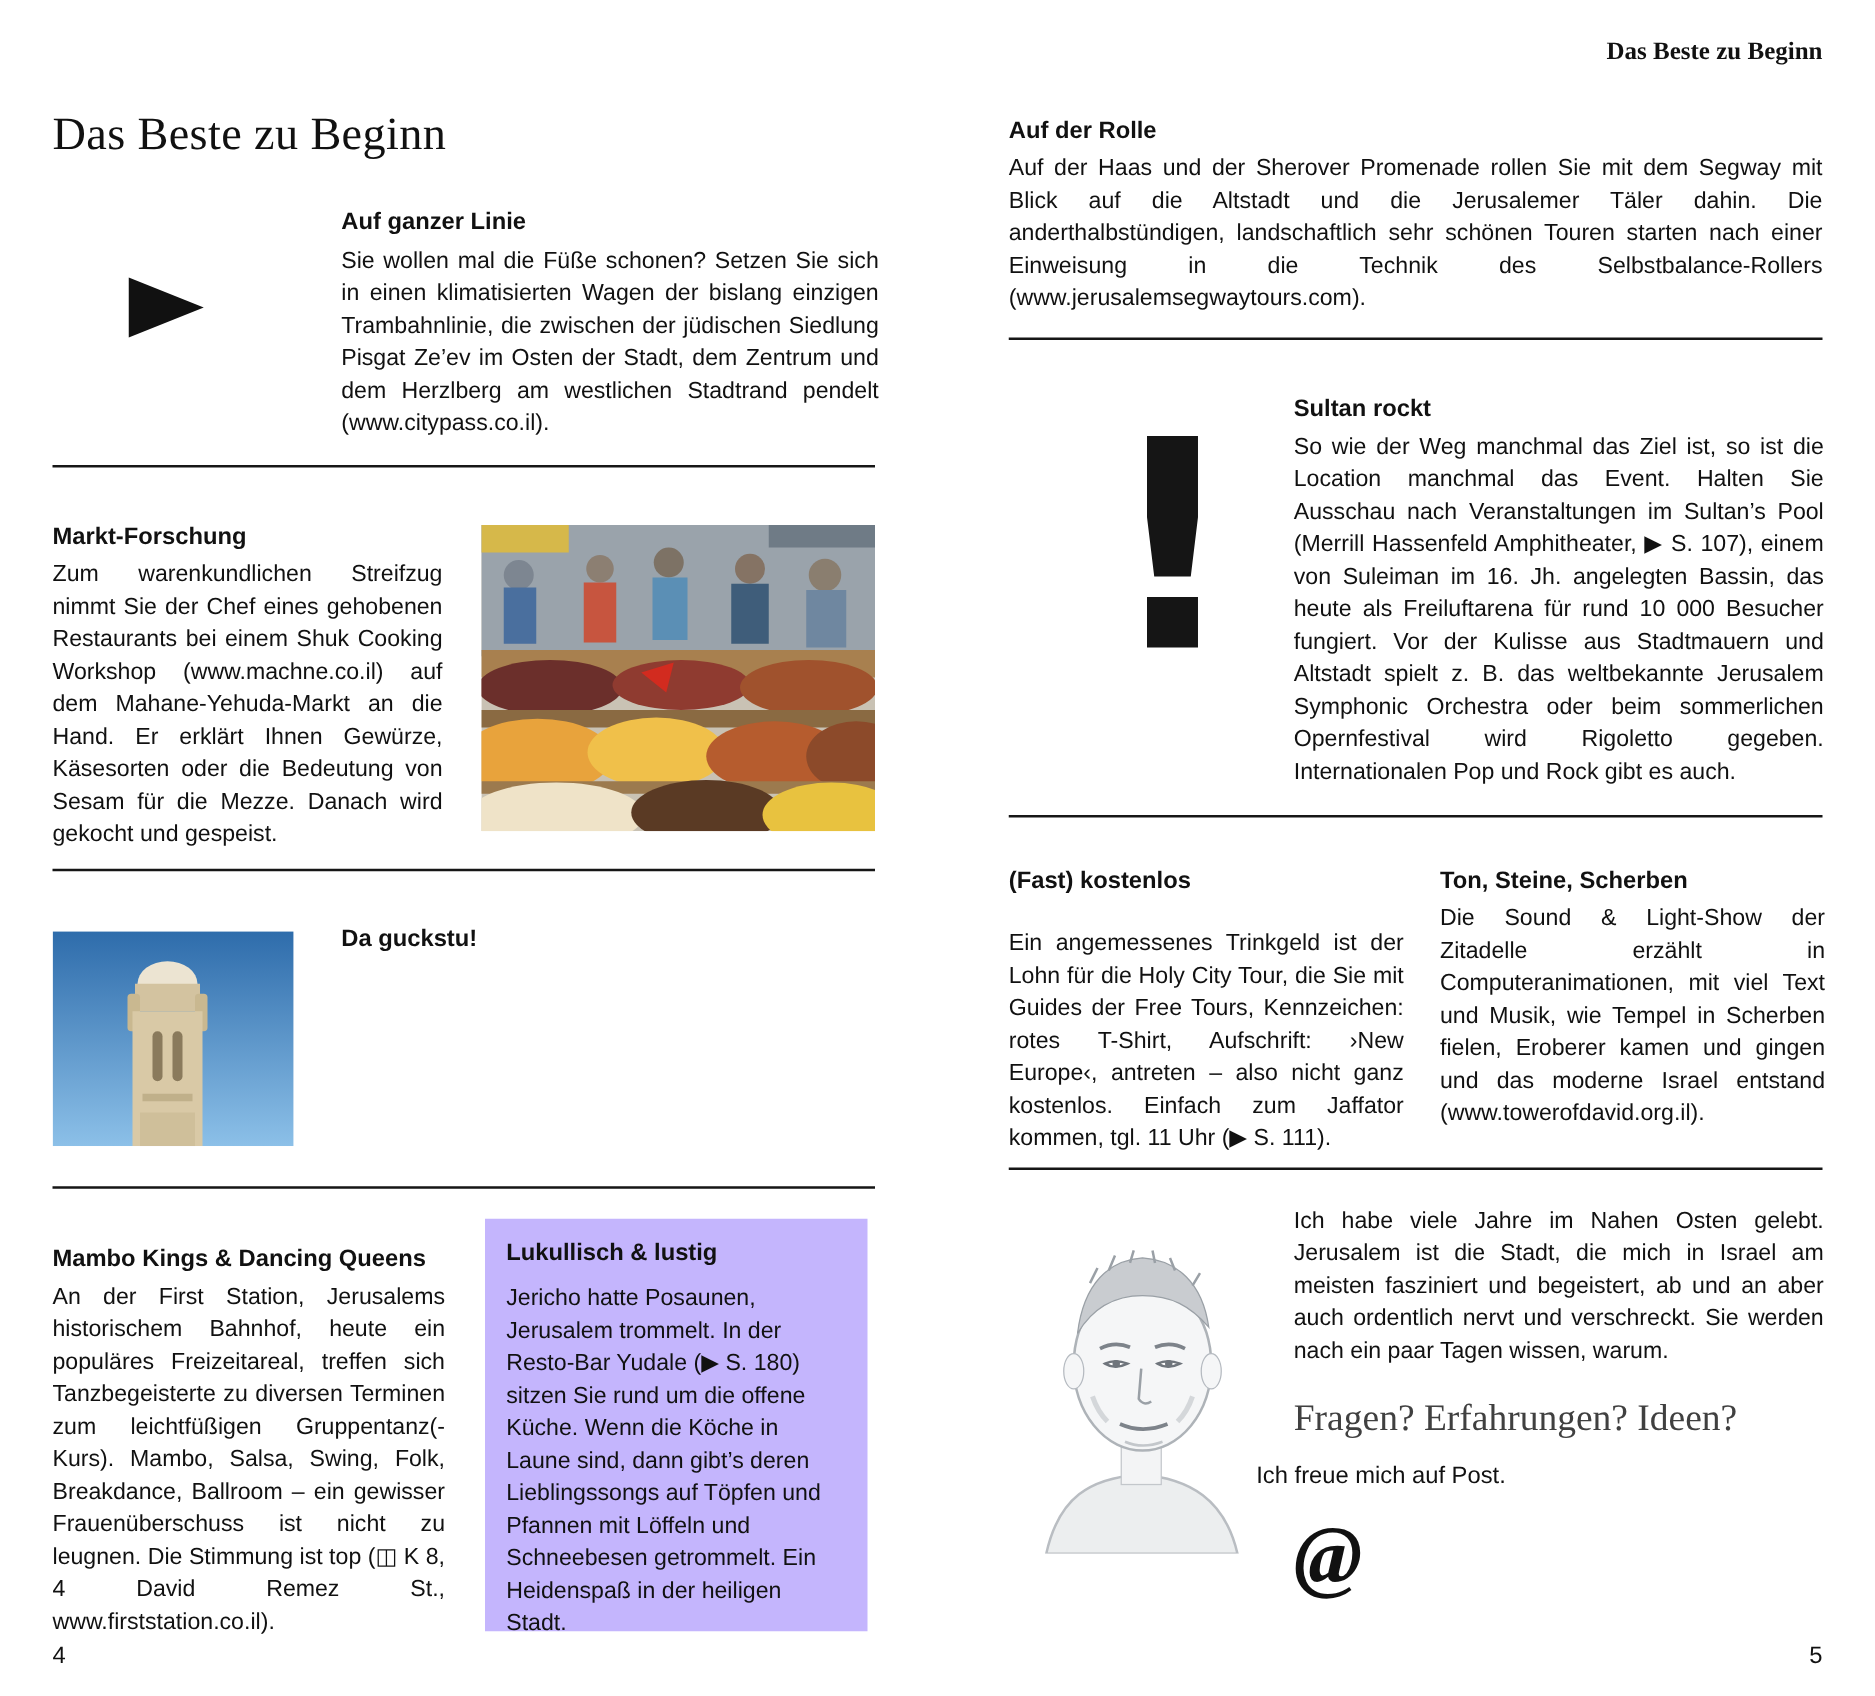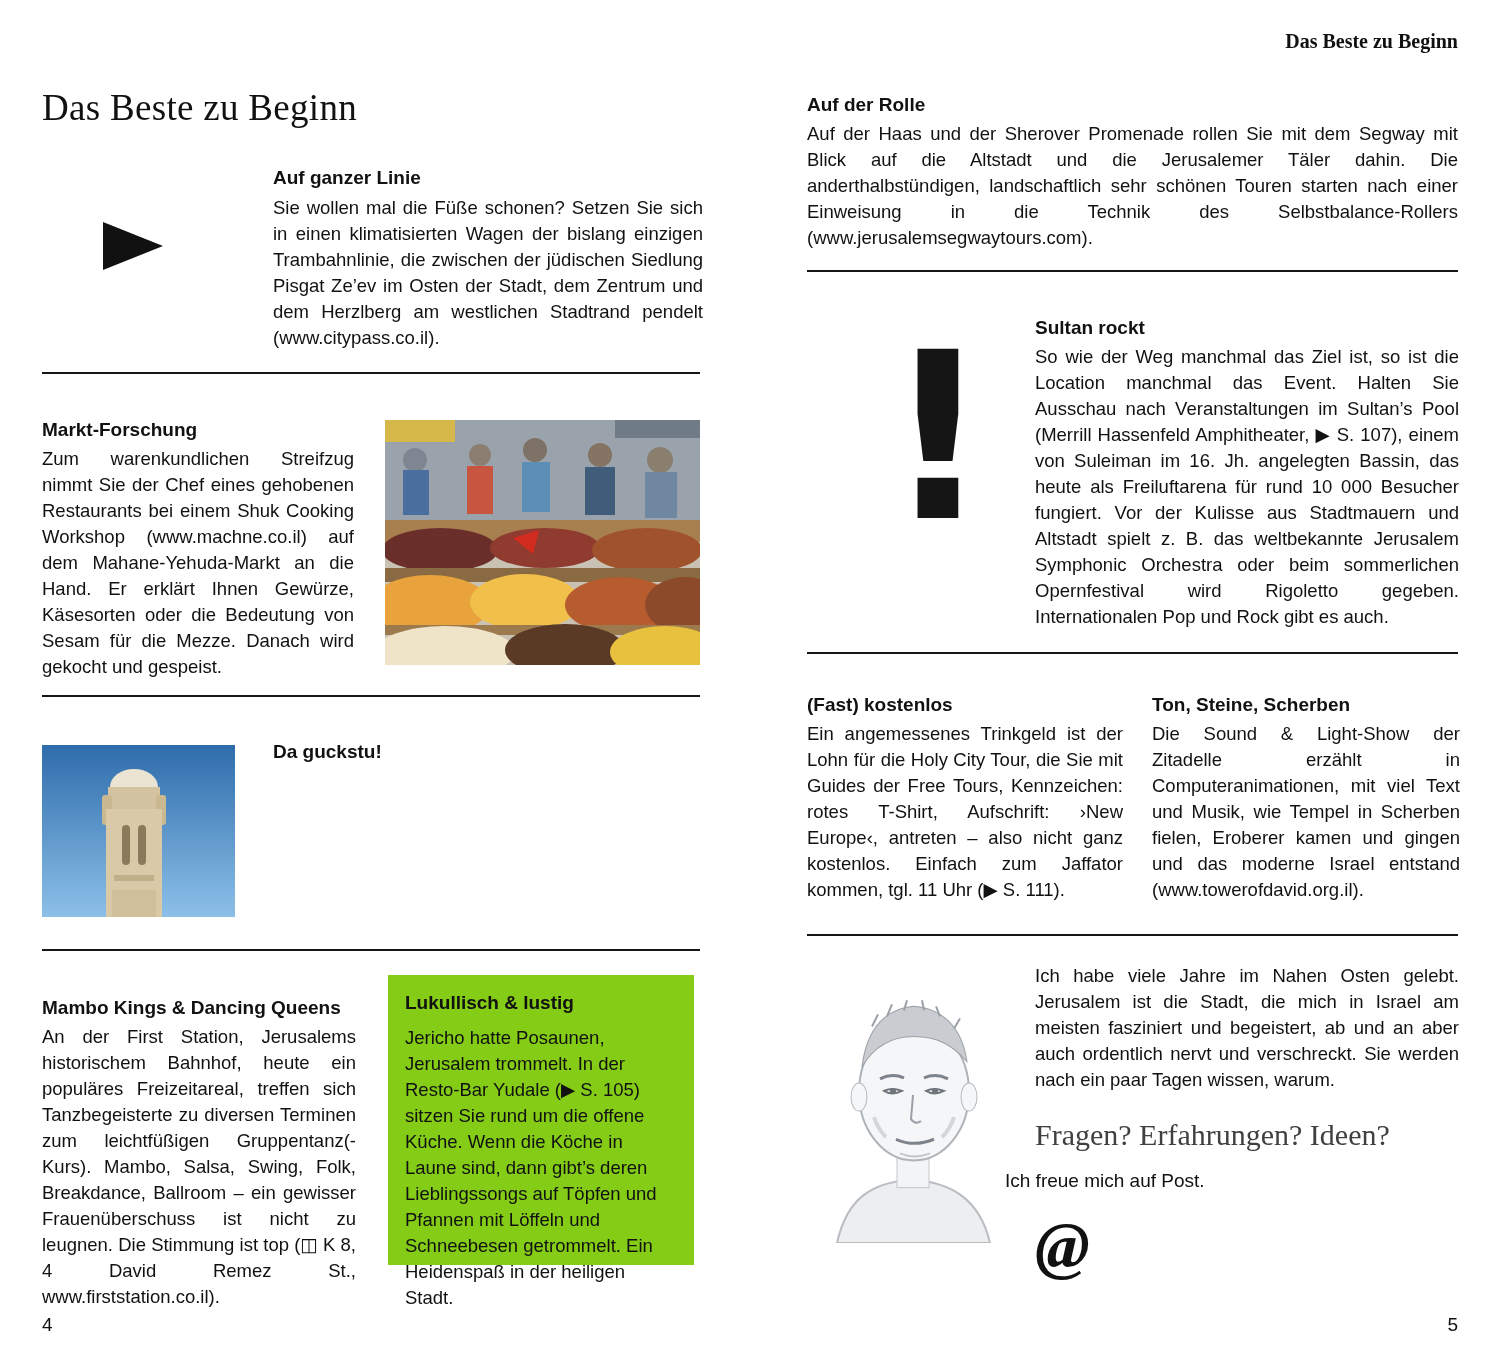--- a/index.html
+++ b/index.html
@@ -25,42 +25,42 @@
   .markt-head { left:42px; top:418px; width:320px; }
   .markt-body { left:42px; top:446px; width:312px; }
   .markt-photo { left:385px; top:420px; width:315px; height:245px; overflow:hidden; }
 
   .guck-photo { left:42px; top:745px; width:193px; height:172px; overflow:hidden; }
   .guck-text { left:273px; top:740px; width:430px; }
 
   .mambo-head { left:42px; top:996px; width:330px; }
   .mambo-body { left:42px; top:1024px; width:314px; }
 
-  .teal-box { left:388px; top:975px; width:306px; height:290px; background:#84cc16; padding:16px 17px; }
+  .teal-box { left:388px; top:975px; width:306px; height:330px; background:#c4b5fd; padding:16px 17px; }
   .teal-box .sec-h { margin-bottom:10px; }
   .teal-box .body-p { text-align:left; }
 
   .pagenum { position:absolute; top:1314px; font-size:19px; color:#111; }
   .pagenum-left { left:42px; }
   .pagenum-right { left:1380px; width:78px; text-align:right; }
 
   
   .running-header { position:absolute; left:1000px; top:30px; width:458px; text-align:right;
     font-family:"Liberation Serif", serif; font-weight:700; font-size:20px; }
 
   .rolle-head { left:807px; top:93px; width:400px; }
   .rolle-body { left:807px; top:121px; width:651px; }
 
   .bang { position:absolute; left:878px; top:322px; width:120px; text-align:center;
     font-family:"DejaVu Sans", sans-serif; font-weight:900; font-size:232px; line-height:1; color:#151515; }
   .sultan-head { left:1035px; top:316px; width:300px; }
   .sultan-body { left:1035px; top:344px; width:424px; }
 
   .kost-head { left:807px; top:693px; width:320px; }
-  .kost-body { left:807px; top:721px; width:316px; }
+  .kost-body { left:807px; top:741px; width:316px; }
   .ton-head  { left:1152px; top:693px; width:310px; }
   .ton-body  { left:1152px; top:721px; width:308px; }
 
   .portrait { left:812px; top:956px; width:200px; height:287px; overflow:hidden; }
   .author-body { left:1035px; top:963px; width:424px; }
 
   .cta { position:absolute; left:1035px; top:1118px; width:440px;
     font-family:"Liberation Serif", serif; font-size:30px; font-weight:400; color:#404040; }
   .cta-sub { left:1005px; top:1168px; width:424px; font-size:19px; line-height:25px; }
 
@@ -147,21 +147,21 @@
     <h3 class="sec-h">Da guckstu!</h3>
   </div>
 
   <div class="rule" style="left:42px;top:949px;width:658px"></div>
 
   <h3 class="abs sec-h mambo-head">Mambo Kings &amp; Dancing Queens</h3>
   <p class="abs body-p mambo-body">An der First Station, Jerusalems historischem Bahnhof, heute ein populäres Freizeitareal, treffen sich Tanzbegeisterte zu diversen Terminen zum leichtfüßigen Gruppentanz(-Kurs). Mambo, Salsa, Swing, Folk, Breakdance, Ballroom – ein gewisser Frauenüberschuss ist nicht zu leugnen. Die Stimmung ist top (◫ K 8, 4 David Remez St., www.firststation.co.il).</p>
 
   <div class="abs teal-box">
     <h3 class="sec-h">Lukullisch &amp; lustig</h3>
-    <p class="body-p">Jericho hatte Posaunen, Jerusalem trommelt. In der Resto-Bar Yudale (▶ S. 105) sitzen Sie rund um die offene Küche. Wenn die Köche in Laune sind, dann gibt’s deren Lieblingssongs auf Töpfen und Pfannen mit Löffeln und Schneebesen getrommelt. Ein Heidenspaß in der heiligen Stadt.</p>
+    <p class="body-p">Jericho hatte Posaunen, Jerusalem trommelt. In der Resto-Bar Yudale (▶ S. 180) sitzen Sie rund um die offene Küche. Wenn die Köche in Laune sind, dann gibt’s deren Lieblingssongs auf Töpfen und Pfannen mit Löffeln und Schneebesen getrommelt. Ein Heidenspaß in der heiligen Stadt.</p>
   </div>
 
   <div class="pagenum pagenum-left">4</div>
 
   <div class="running-header">Das Beste zu Beginn</div>
 
   <h3 class="abs sec-h rolle-head">Auf der Rolle</h3>
   <p class="abs body-p rolle-body">Auf der Haas und der Sherover Promenade rollen Sie mit dem Segway mit Blick auf die Altstadt und die Jerusalemer Täler dahin. Die anderthalbstündigen, landschaftlich sehr schönen Touren starten nach einer Einweisung in die Technik des Selbstbalance-Rollers (www.jerusalemsegwaytours.com).</p>
 
   <div class="rule" style="left:807px;top:270px;width:651px"></div>

